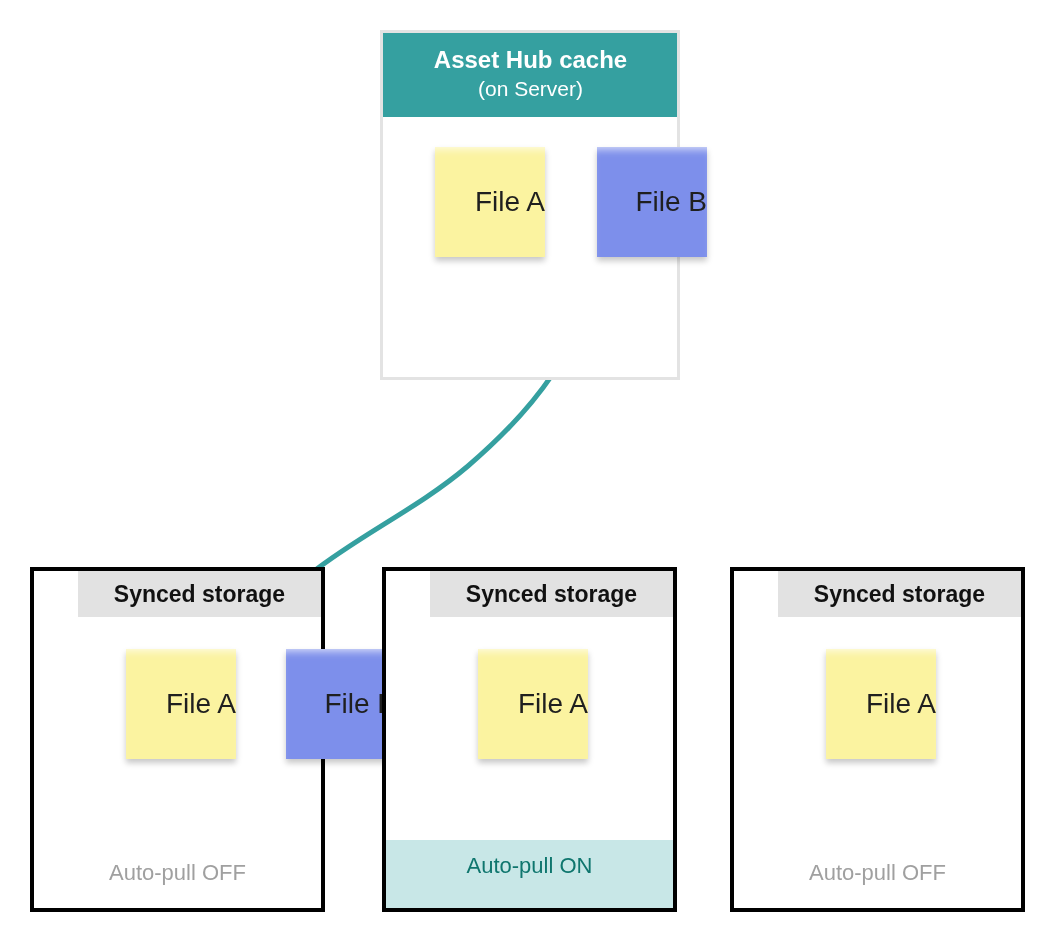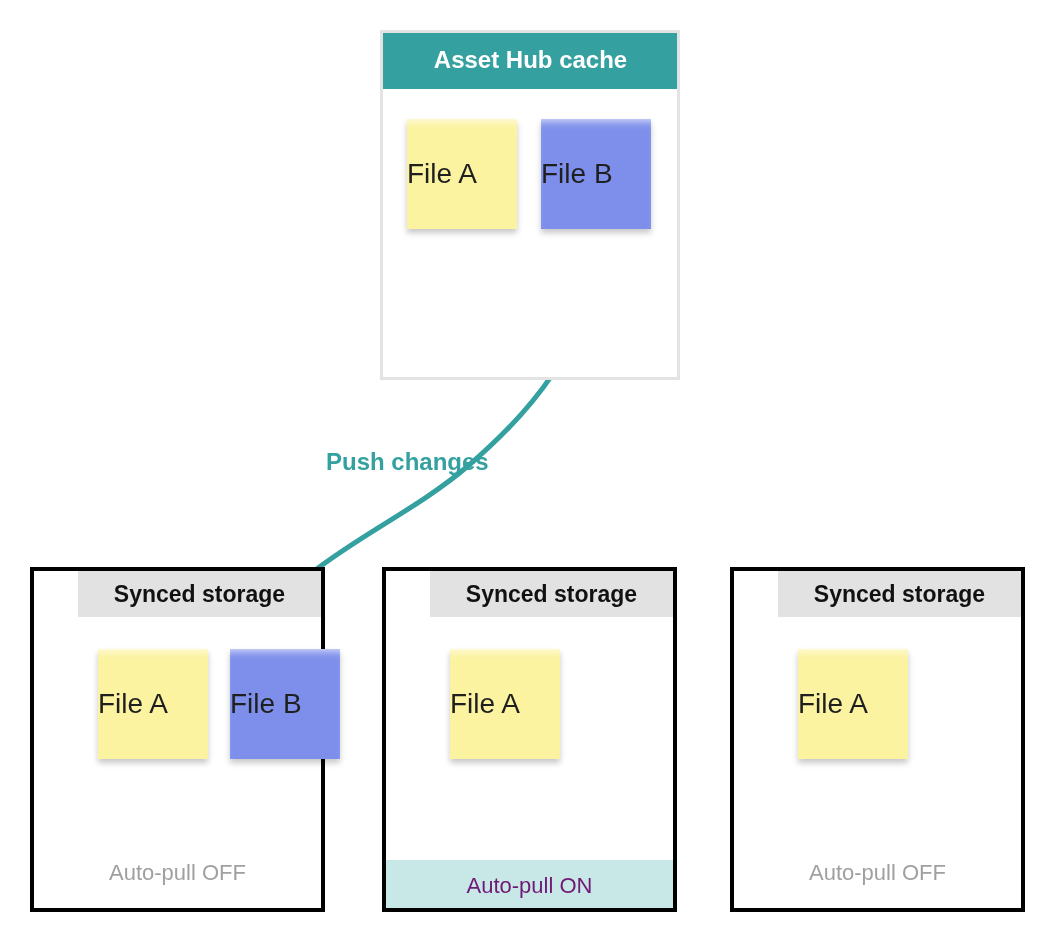--- a/index.html
+++ b/index.html
@@ -76,25 +76,26 @@
     padding:30px 0 0 24px;
     gap:24px;
   }
 
   
   .note{
     width:110px;
     height:110px;
     display:flex;
     align-items:center;
-    justify-content:flex-start;
+    justify-content:flex-end;
     font-size:28px;
     color:#1f1f1f;
     box-shadow:0 4px 6px rgba(0,0,0,0.22), inset 0 8px 8px -6px rgba(255,255,255,0.75);
     flex:0 0 auto;
+    margin-left:28px;
   }
   .note-yellow{ background:var(--yellow-note); }
   .note-blue{ background:var(--blue-note); }
 
   
   .storage-box{
     position:absolute;
     top:567px;
     width:295px;
     height:345px;
@@ -125,45 +126,45 @@
     text-align:center;
     font-size:22px;
     font-weight:normal;
   }
   .storage-footer.footer-off{
     bottom:22px;
     color:var(--off-text);
   }
   .storage-footer.footer-on{
     bottom:0;
-    height:48px;
+    height:68px;
     line-height:52px;
     background:var(--on-bg);
-    color:#701a75;
+    color:#0f766e;
   }
 </style>
 </head>
 <body>
 
 <div class="canvas">
 
   <svg class="arrow-svg" viewBox="0 0 1056 946" aria-hidden="true">
     <defs>
       <marker id="ah" markerWidth="5" markerHeight="5" refX="3.6" refY="2.5" orient="auto" markerUnits="strokeWidth">
         <path class="arrow-head" d="M0,0 L5,2.5 L0,5 Z"></path>
       </marker>
     </defs>
     <path class="arrow-path" d="M 247 641 C 305 555, 395 528, 468 466 C 545 400, 576 345, 592 290" marker-end="url(#ah)"></path>
   </svg>
 
-  <div class="arrow-label">Push changes</div>
 
   <div class="cache-box">
     <div class="cache-header">
       <div class="cache-title">Asset Hub cache</div>
+      <div class="cache-subtitle">(on Server)</div>
     </div>
     <div class="cache-body">
       <div class="note note-yellow">
         <span>File A</span>
       </div>
       <div class="note note-blue">
         <span>File B</span>
       </div>
     </div>
   </div>

